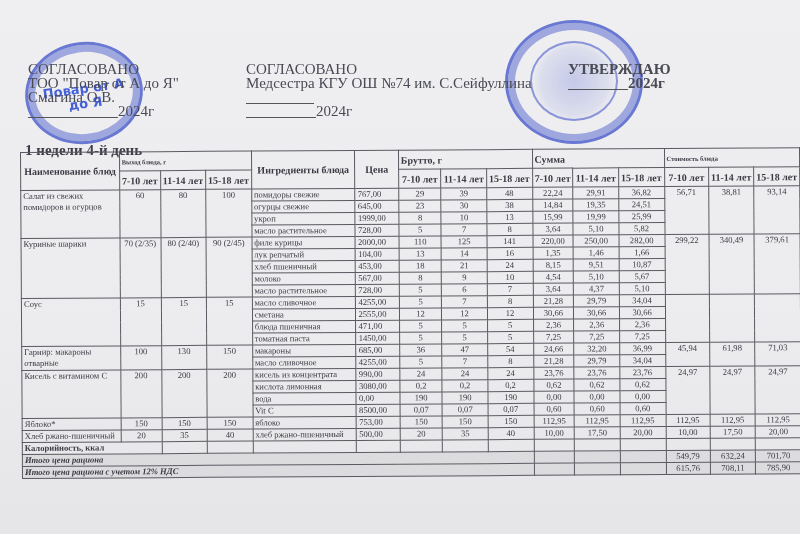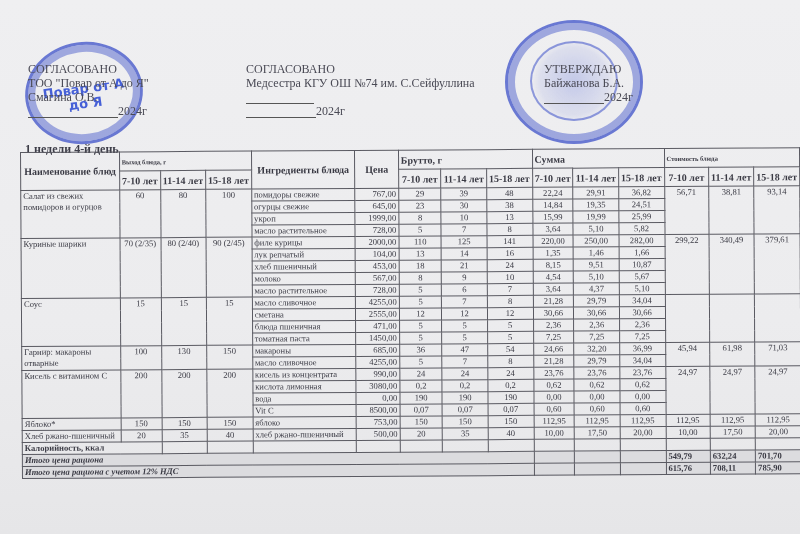--- a/index.html
+++ b/index.html
@@ -7,62 +7,62 @@
     width:800px; height:534px; overflow:hidden;
     background:#e9e9eb;
     font-family:"Liberation Serif", "DejaVu Serif", serif;
     color:#3a3a44;
     position:relative;
   }
   .page {
     position:absolute; left:0; top:0; width:800px; height:534px;
     background:linear-gradient(180deg,#efeff1 0%,#ececee 60%,#e6e6e8 100%);
   }
-  .approval { position:absolute; font-size:12px; line-height:14px; color:#4a4a55; }
+  .approval { position:absolute; font-size:15px; line-height:14px; color:#4a4a55; }
   .approval .line { white-space:nowrap; }
   .ap-left { left:28px; top:62px; }
   .ap-mid { left:246px; top:62px; }
-  .ap-right { left:544px; top:62px; }
+  .ap-right { left:568px; top:62px;font-weight:bold; }
   .underline { display:inline-block; border-bottom:1px solid #555; min-width:56px; height:11px; vertical-align:bottom; }
   .stamp {
     position:absolute; border-radius:50%;
     border:3px solid rgba(60,80,200,0.75);
     box-shadow: inset 0 0 0 5px rgba(255,255,255,0), inset 0 0 0 7px rgba(60,80,200,0.45);
   }
   .stamp-left { left:25px; top:42px; width:112px; height:96px; transform:rotate(-8deg); }
   .stamp-left .stamp-text {
     position:absolute; left:4px; top:36px; width:104px; text-align:center;
     color:rgba(40,70,210,0.85); font-family:"DejaVu Sans", sans-serif; font-weight:bold; font-size:13px;
   }
   .stamp-right { left:505px; top:20px; width:132px; height:118px; }
   .stamp-right .inner {
     position:absolute; left:22px; top:18px; width:84px; height:76px; border-radius:50%;
     border:2px solid rgba(60,80,200,0.55);
     background:radial-gradient(circle, rgba(70,90,210,0.25) 0%, rgba(70,90,210,0.1) 60%, rgba(70,90,210,0) 75%);
   }
-  .day-title { position:absolute; left:25px; top:142px; font-size:12px; font-weight:bold; color:#3d3d48;text-align:center; }
+  .day-title { position:absolute; left:25px; top:142px; font-size:15px; font-weight:bold; color:#3d3d48;text-align:center; }
 
   table.menu {
     position:absolute; left:20px; top:152px;
     border-collapse:collapse;
     font-size:8.6px; line-height:11px;
     transform:rotate(-0.35deg); transform-origin:left top;
   }
   table.menu td, table.menu th {
     border:1px solid #5a5a62; padding:0 2px; height:11px; white-space:nowrap;
   }
   table.menu th { font-weight:bold; font-size:10px; vertical-align:middle; }
   .c { text-align:center; }
-  .r { text-align:right; }
+  .r { }
   .l { text-align:left; }
   .top { vertical-align:top; }
   .dish { width:94px; white-space:normal !important; }
   .gray { background:#dcdcdf; }
   .ital { font-style:italic; font-weight:bold; }
-  .tot { font-weight:bold; text-align:left; }
+  .tot { font-weight:normal; text-align:center; }
 </style>
 </head>
 <body>
 
 <div class="page">
 
   <div class="stamp stamp-left">
     <div class="stamp-text">Повар от А до Я</div>
   </div>
   <div class="stamp stamp-right">
@@ -78,21 +78,20 @@
 
   <div class="approval ap-mid">
     <div class="line">СОГЛАСОВАНО</div>
     <div class="line">Медсестра КГУ ОШ №74 им. С.Сейфуллина</div>
     <div class="line"><span class="underline" style="min-width:68px"></span></div>
     <div class="line"><span class="underline" style="min-width:70px"></span><span>2024г</span></div>
   </div>
 
   <div class="approval ap-right">
     <div class="line">УТВЕРЖДАЮ</div>
-    <div class="line">Байжанова Б.А.</div>
     <div class="line"><span class="underline" style="min-width:60px"></span><span>2024г</span></div>
   </div>
 
   <div class="day-title">1 недели 4-й день</div>
 
   <table class="menu">
     <thead>
       <tr>
         <th rowspan="2" style="width:94px">Наименование блюд</th>
         <th colspan="3" class="l" style="font-size:6.5px;height:18px">Выход блюда, г</th>

